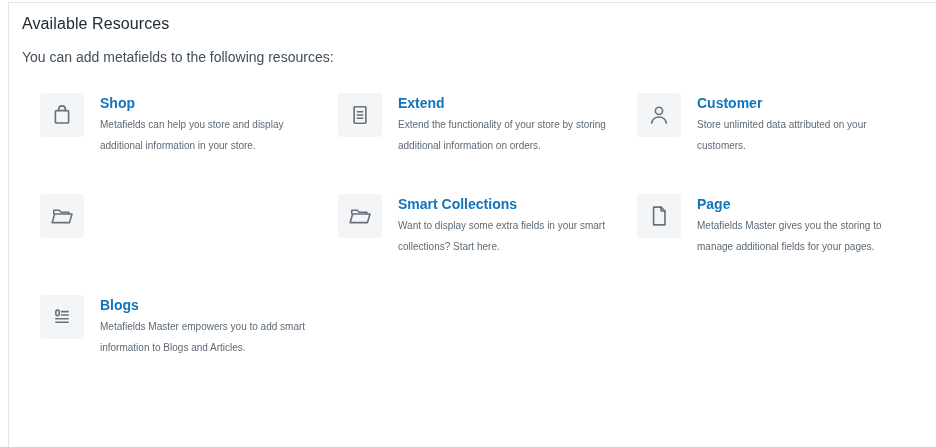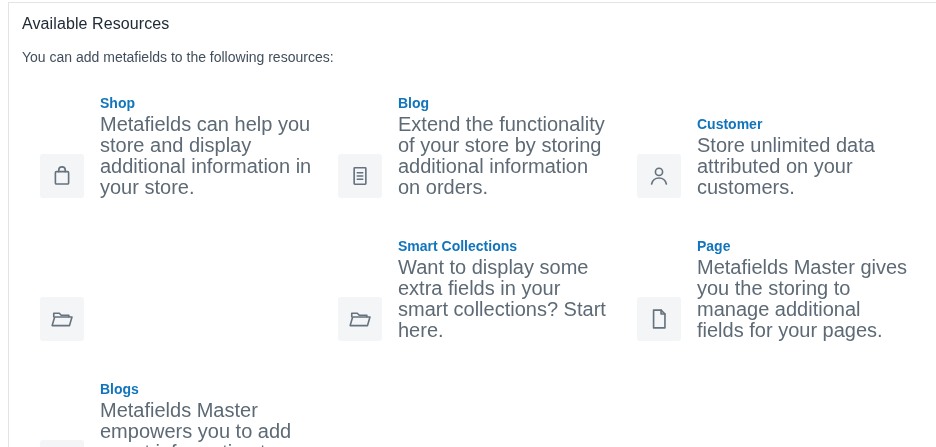--- a/index.html
+++ b/index.html
@@ -31,21 +31,21 @@
     font-size: 14px;
     line-height: 20px;
     color: var(--text-strong, #404e5c);
   }
   .grid {
     margin: 26px 0 0 18px;
     display: grid;
     grid-template-columns: 298px 299px 1fr;
     row-gap: 38px;
   }
-  .item { display: flex; align-items: flex-end; }
+  .item { display: flex; align-items: flex-start; }
   .tile {
     flex: 0 0 44px;
     width: 44px; height: 44px;
     background: var(--tile, #f3f5f7);
     border-radius: 3px;
     display: flex; align-items: center; justify-content: center;
   }
   .tile svg {
     stroke: var(--icon, #66727e);
     fill: none;
@@ -58,21 +58,21 @@
     display: inline-block;
     font-size: 14px;
     line-height: 20px;
     font-weight: 700;
     color: var(--link, #1175bc);
     text-decoration: none;
     cursor: pointer;
   }
   .desc {
     margin-top: 1px;
-    font-size: 20px;
+    font-size: 10px;
     line-height: 21px;
     color: var(--text, #5d6a75);
   }
 </style>
 </head>
 <body>
 
 <div class="panel">
   <h2 class="page-title">Available Resources</h2>
   <p class="intro">You can add metafields to the following resources:</p>
@@ -92,21 +92,21 @@
 
 
   <div class="item">
     <span class="tile">
           <svg width="26" height="26" viewBox="0 0 24 24">
             <rect x="6.6" y="4.4" width="10.8" height="15.2" rx="0.6"></rect>
             <path d="M9.5 9h5M9.5 12h5M9.5 15h5"></path>
           </svg>
         </span>
     <div class="txt">
-      <a class="res-title" href="#">Blog</a>
+      <a class="res-title" href="#">Extend</a>
       <div class="desc">Extend the functionality of your store by storing additional information on orders.</div>
     </div>
   </div>
 
   <div class="item">
     <span class="tile">
           <svg width="26" height="26" viewBox="0 0 24 24">
             <circle cx="12" cy="8.2" r="3.3"></circle>
             <path d="M5.2 19.4c.9-3.7 3.5-5.5 6.8-5.5s5.9 1.8 6.8 5.5"></path>
           </svg>

